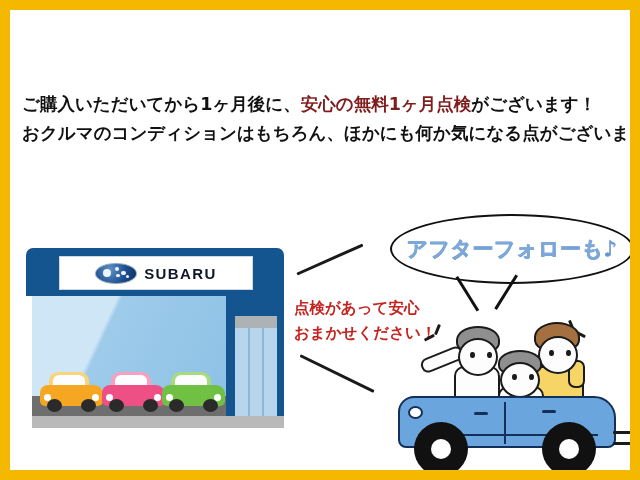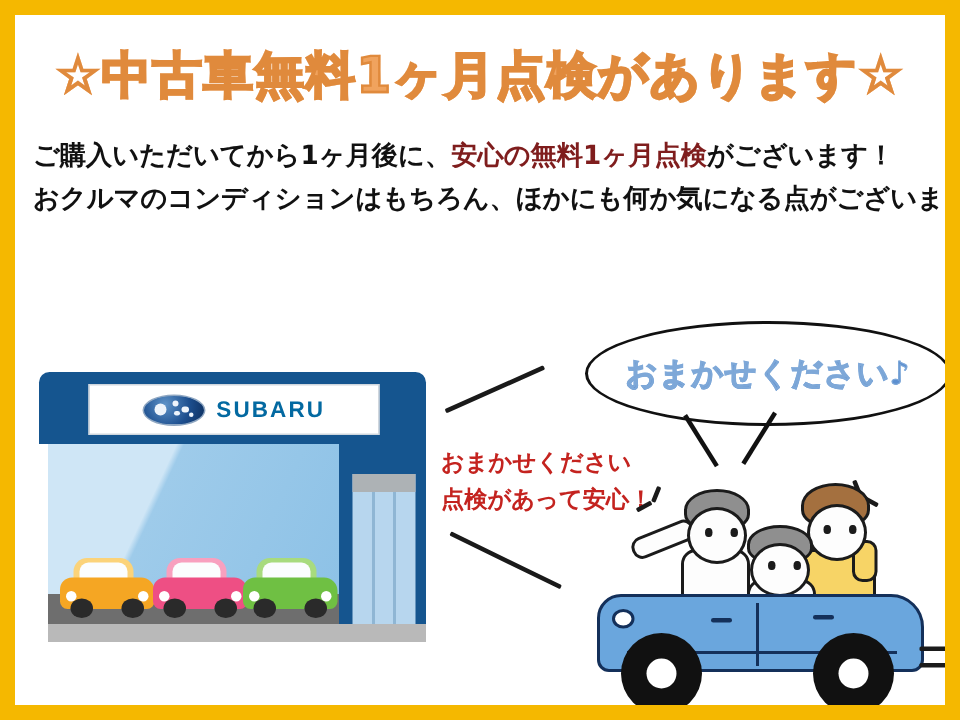--- a/index.html
+++ b/index.html
@@ -27,21 +27,21 @@
   
   .shop{position:absolute;left:16px;top:238px;width:258px;height:190px;}
   .shop .roof{position:absolute;left:0;top:0;width:258px;height:48px;background:#15558f;
               border-radius:7px 7px 0 0;}
   .shop .signboard{position:absolute;left:33px;top:8px;width:192px;height:32px;background:#fff;
                    border:1px solid #cfd6dd;display:flex;align-items:center;justify-content:center;gap:7px;}
   .shop .logo-oval{width:40px;height:19px;border-radius:50%;
                    background:radial-gradient(circle at 35% 30%,#5f93c8 0%,#1d4f8f 55%,#0c2d5c 100%);
                    border:1.2px solid #8fa7c2;position:relative;overflow:hidden;flex:0 0 auto;}
   .shop .logo-oval .st{position:absolute;background:#eef4fb;border-radius:50%;}
-  .shop .logo-text{font-size:15px;font-weight:bold;letter-spacing:1.4px;color:#0369a1;
+  .shop .logo-text{font-size:15px;font-weight:bold;letter-spacing:1.4px;color:#0f172a;
                    font-family:"Liberation Sans",sans-serif;}
   .shop .front{position:absolute;left:6px;top:48px;width:194px;height:125px;
                background:linear-gradient(115deg,#cfe6f6 0%,#cfe6f6 34%,#9ecbea 36%,#8cc1e6 100%);}
   .shop .pillar{position:absolute;left:200px;top:48px;width:58px;height:125px;background:#15558f;}
   .shop .door{position:absolute;left:209px;top:68px;width:42px;height:100px;background:#b7d6ee;}
   .shop .door .top{position:absolute;left:0;top:0;width:42px;height:12px;background:#adb2b5;}
   .shop .door .seam{position:absolute;top:12px;width:2px;height:88px;background:#8fb6d4;}
   .shop .road{position:absolute;left:6px;top:148px;width:194px;height:20px;background:#6e6e6e;}
   .shop .curb{position:absolute;left:6px;top:168px;width:252px;height:12px;background:#b9b9b9;}
   .car{position:absolute;bottom:26px;width:63px;height:38px;}
@@ -87,23 +87,20 @@
   .fc-torso{position:absolute;border-radius:10px 10px 0 0;border:2.4px solid #1b1b1b;box-sizing:border-box;}
   .fc-arm{position:absolute;background:#fdfdfd;border:2.4px solid #1b1b1b;box-sizing:border-box;border-radius:7px;}
   .spark{position:absolute;background:#1b1b1b;border-radius:1px;}
   .eqmark{position:absolute;background:#1b1b1b;border-radius:1px;}
 </style>
 </head>
 <body>
 
 <div id="poster">
 
-  <div class="headline">
-    <span class="inner">☆中古車無料1ヶ月点検があります☆</span>
-  </div>
 
   <div class="copy">
     <div class="line">
       <span>ご購入いただいてから1ヶ月後に、</span><span class="hl">安心の無料1ヶ月点検</span><span>がございます！</span>
     </div>
     <div class="line">おクルマのコンディションはもちろん、ほかにも何か気になる点がございましたら</div>
   </div>
 
   <div class="shop">
     <div class="roof"></div>
@@ -153,26 +150,26 @@
         <div class="lamp b"></div>
       <div class="w l"></div>
         <div class="w r"></div>
     </div>
   </div>
 
   <div class="stroke" style="left:284px;top:248px;width:72px;height:3.4px;transform:rotate(-24deg);"></div>
   <div class="stroke" style="left:286px;top:362px;width:82px;height:3.4px;transform:rotate(26deg);"></div>
 
   <div class="callout">
-    <div>おまかせください</div>
-    <div>点検があって安心！</div>
+    <div>点検があって安心</div>
+    <div>おまかせください！</div>
   </div>
 
   <div class="balloon">
-    <span>おまかせください♪</span>
+    <span>アフターフォローも♪</span>
   </div>
   <div class="tail" style="left:448px;top:266px;width:40px;height:2.6px;transform:rotate(58deg);"></div>
   <div class="tail" style="left:508px;top:266px;width:40px;height:2.6px;transform:rotate(122deg);"></div>
 
   <div class="famcar">
 
     <div class="spark" style="left:44px;top:14px;width:2.6px;height:11px;transform:rotate(22deg);"></div>
     <div class="spark" style="left:36px;top:22px;width:2.6px;height:11px;transform:rotate(62deg);"></div>
     <div class="spark" style="left:178px;top:10px;width:2.6px;height:11px;transform:rotate(-22deg);"></div>
     <div class="spark" style="left:187px;top:19px;width:2.6px;height:11px;transform:rotate(-62deg);"></div>

